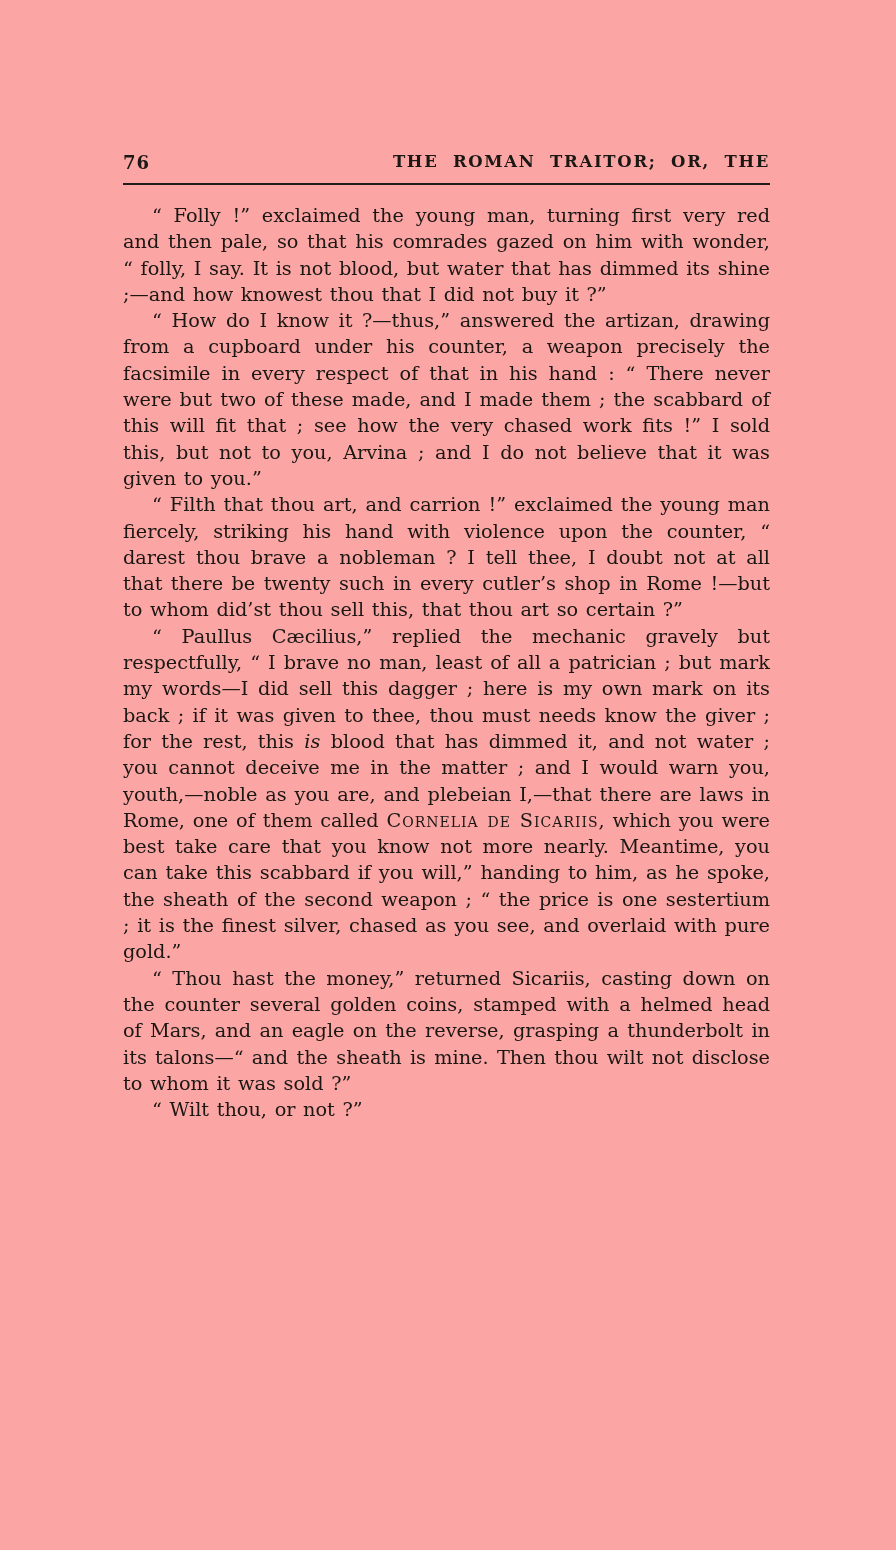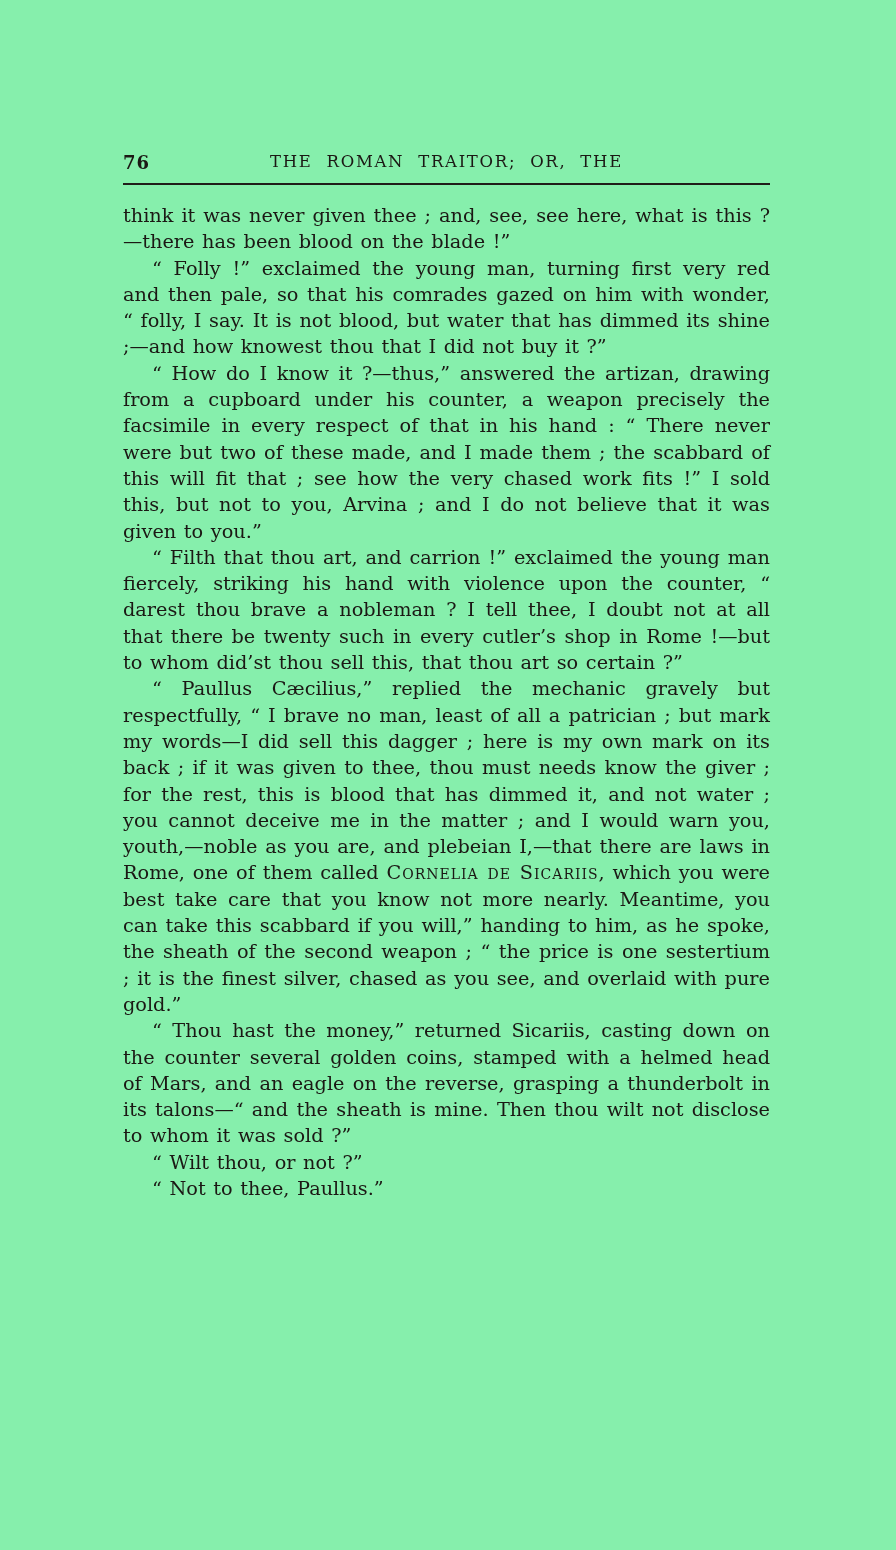--- a/index.html
+++ b/index.html
@@ -12,38 +12,38 @@
     background: #fbfaf6;
     color: #1b1814;
     font-family: "DejaVu Serif", "Liberation Serif", serif;
     overflow: hidden;
   }
   .page {
     box-sizing: border-box;
     width: 896px;
     height: 1550px;
     padding: 152px 126px 40px 123px;
-    background: #86efac;
+    background: #fca5a5;
   }
   .running-header {
     position: relative;
     height: 24px;
   }
   .page-number {
     position: absolute;
     left: 0;
     top: 0;
     font-weight: bold;
     font-size: 18px;
     letter-spacing: 1px;
   }
   .running-title {
     display: block;
-    text-align: center;
-    font-weight: normal;
+    text-align: right;
+    font-weight: bold;
     font-size: 16.5px;
     letter-spacing: 1.7px;
     word-spacing: 7px;
     white-space: nowrap;
   }
   .header-rule {
     border: 0;
     border-bottom: 2.6px solid #201d19;
     margin: 7px 0 0 0;
   }
@@ -54,38 +54,37 @@
     text-align: justify;
     word-spacing: 1.5px;
   }
   p.para {
     margin: 0;
   }
   p.para.indent {
     text-indent: 29px;
   }
   .italic {
+    font-style: italic;
   }
   .smallcaps {
     font-variant: small-caps;
     letter-spacing: 1px;
   }
 </style>
 </head>
 <body>
 
 <div class="page">
   <header class="running-header">
     <span class="page-number">76</span>
     <span class="running-title">THE ROMAN TRAITOR; OR, THE</span>
   </header>
   <hr class="header-rule">
   <main class="page-body">
-      <p class="para"><span>think it was never given thee ; and, see, see here, what is this ?—there has been blood on the blade !”</span></p>
       <p class="para indent"><span>“ Folly !” exclaimed the young man, turning first very red and then pale, so that his comrades gazed on him with wonder, “ folly, I say.  It is not blood, but water that has dimmed its shine ;—and how knowest thou that I did not buy it ?”</span></p>
       <p class="para indent"><span>“ How do I know it ?—thus,” answered the artizan, drawing from a cupboard under his counter, a weapon precisely the facsimile in every respect of that in his hand : “ There never were but two of these made, and I made them ; the scabbard of this will fit that ; see how the very chased work fits !”  I sold this, but not to you, Arvina ; and I do not believe that it was given to you.”</span></p>
       <p class="para indent"><span>“ Filth that thou art, and carrion !” exclaimed the young man fiercely, striking his hand with violence upon the counter, “ darest thou brave a nobleman ?  I tell thee, I doubt not at all that there be twenty such in every cutler’s shop in Rome !—but to whom did’st thou sell this, that thou art so certain ?”</span></p>
       <p class="para indent"><span>“ Paullus Cæcilius,” replied the mechanic gravely but respectfully, “ I brave no man, least of all a patrician ; but mark my words—I did sell this dagger ; here is my own mark on its back ; if it was given to thee, thou must needs know the giver ; for the rest, this </span><span class="italic">is</span><span> blood that has dimmed it, and not water ; you cannot deceive me in the matter ; and I would warn you, youth,—noble as you are, and plebeian I,—that there are laws in Rome, one of them called </span><span class="smallcaps">Cornelia de Sicariis</span><span>, which you were best take care that you know not more nearly.  Meantime, you can take this scabbard if you will,” handing to him, as he spoke, the sheath of the second weapon ; “ the price is one sestertium ; it is the finest silver, chased as you see, and overlaid with pure gold.”</span></p>
       <p class="para indent"><span>“ Thou hast the money,” returned Sicariis, casting down on the counter several golden coins, stamped with a helmed head of Mars, and an eagle on the reverse, grasping a thunderbolt in its talons—“ and the sheath is mine. Then thou wilt not disclose to whom it was sold ?”</span></p>
       <p class="para indent"><span>“ Wilt thou, or not ?”</span></p>
-      <p class="para indent"><span>“ Not to thee, Paullus.”</span></p>
     </main>
 </div>
 
 </body></html>

